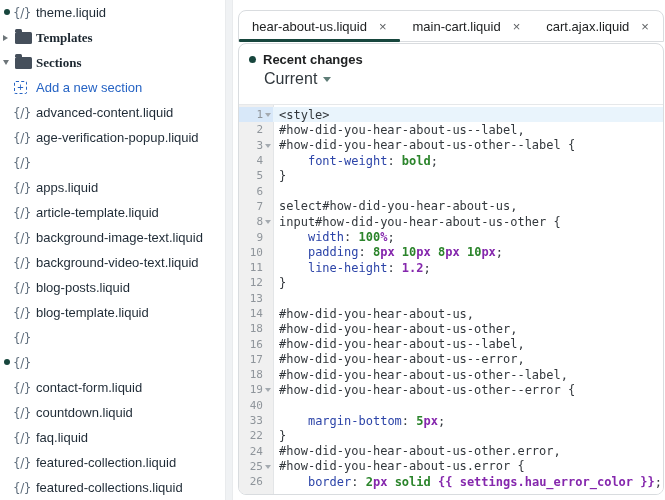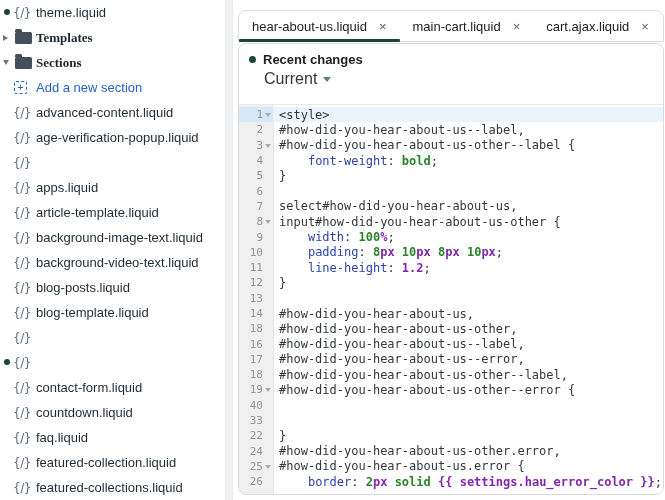--- a/index.html
+++ b/index.html
@@ -389,20 +389,21 @@
     <span class="gut-cell">
       <span class="ln">40</span>
       <span class="fold-slot"></span>
     </span>
   </div>
         <div class="cline">
     <span class="gut-cell">
       <span class="ln">33</span>
       <span class="fold-slot"></span>
     </span>
+    <span class="ctext"><span class="tk-d">    </span><span class="tk-p">margin-bottom</span><span class="tk-d">: </span><span class="tk-g">5</span><span class="tk-v">px</span><span class="tk-d">;</span></span>
   </div>
         <div class="cline">
     <span class="gut-cell">
       <span class="ln">22</span>
       <span class="fold-slot"></span>
     </span>
     <span class="ctext"><span class="tk-d">}</span></span>
   </div>
         <div class="cline">
     <span class="gut-cell">

